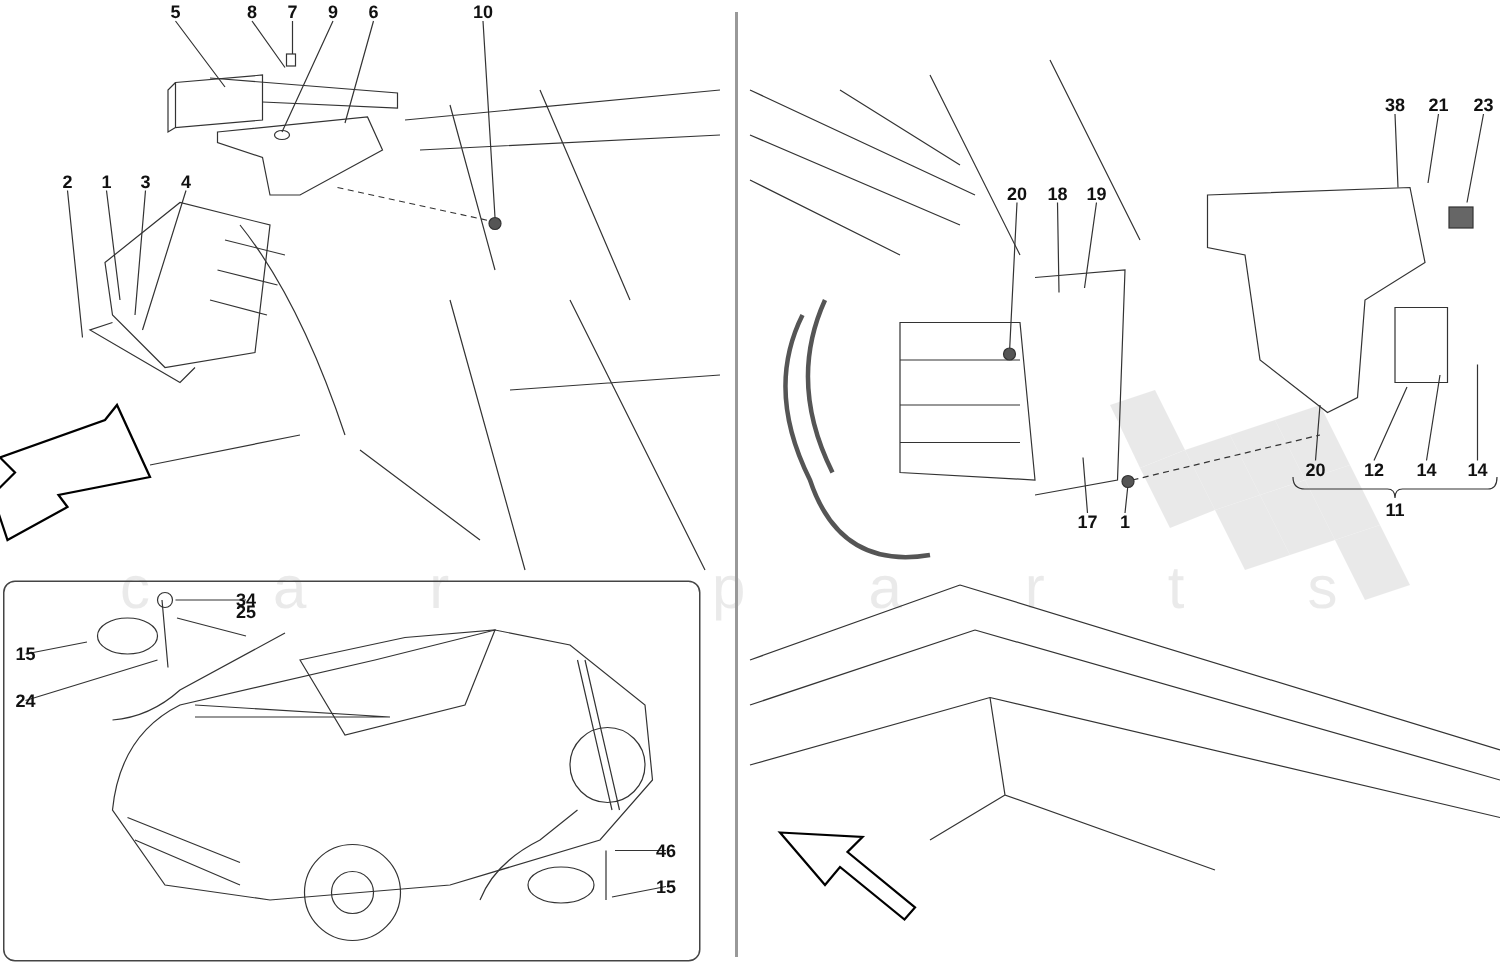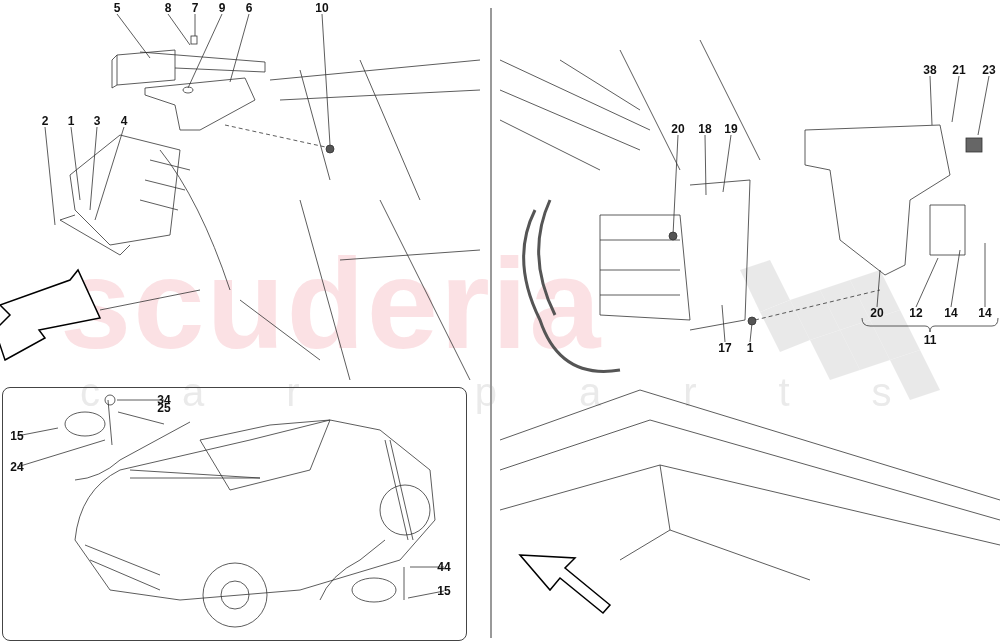--- a/index.html
+++ b/index.html
@@ -10,21 +10,20 @@
   .wm-sub{position:absolute;left:80px;top:372px;font-size:40px;color:rgba(180,180,180,0.28);letter-spacing:82px;line-height:40px;}
   .divider{position:absolute;left:490px;top:8px;width:2px;height:630px;background:#999;}
   .inset{position:absolute;left:2px;top:387px;width:463px;height:252px;border:1.2px solid #444;border-radius:8px;}
   svg{position:absolute;left:0;top:0;}
 </style>
 </head>
 <body>
 
 <div class="canvas">
 
-  <div class="wm-main">scuderia</div>
   <div class="wm-sub">car parts</div>
 
   <svg width="1000" height="642">
 
     <g fill="#d8d8d8" opacity="0.55">
       <polygon points="740,270 770,260 790,300 760,312"></polygon>
       <polygon points="790,300 820,290 840,330 810,340"></polygon>
       <polygon points="760,312 790,300 810,340 780,352"></polygon>
       <polygon points="820,290 850,280 870,320 840,330"></polygon>
       <polygon points="840,330 870,320 890,360 860,370"></polygon>
@@ -120,21 +119,21 @@
     <div class="lbl" style="left:71px;top:121px">1</div>
     <div class="lbl" style="left:97px;top:121px">3</div>
     <div class="lbl" style="left:124px;top:121px">4</div>
   </div>
 
   <div>
     <div class="lbl" style="left:164px;top:400px">34</div>
     <div class="lbl" style="left:164px;top:408px">25</div>
     <div class="lbl" style="left:17px;top:436px">15</div>
     <div class="lbl" style="left:17px;top:467px">24</div>
-    <div class="lbl" style="left:444px;top:567px">44</div>
+    <div class="lbl" style="left:444px;top:567px">46</div>
     <div class="lbl" style="left:444px;top:591px">15</div>
   </div>
 
   <div>
     <div class="lbl" style="left:930px;top:70px">38</div>
     <div class="lbl" style="left:959px;top:70px">21</div>
     <div class="lbl" style="left:989px;top:70px">23</div>
     <div class="lbl" style="left:678px;top:129px">20</div>
     <div class="lbl" style="left:705px;top:129px">18</div>
     <div class="lbl" style="left:731px;top:129px">19</div>

